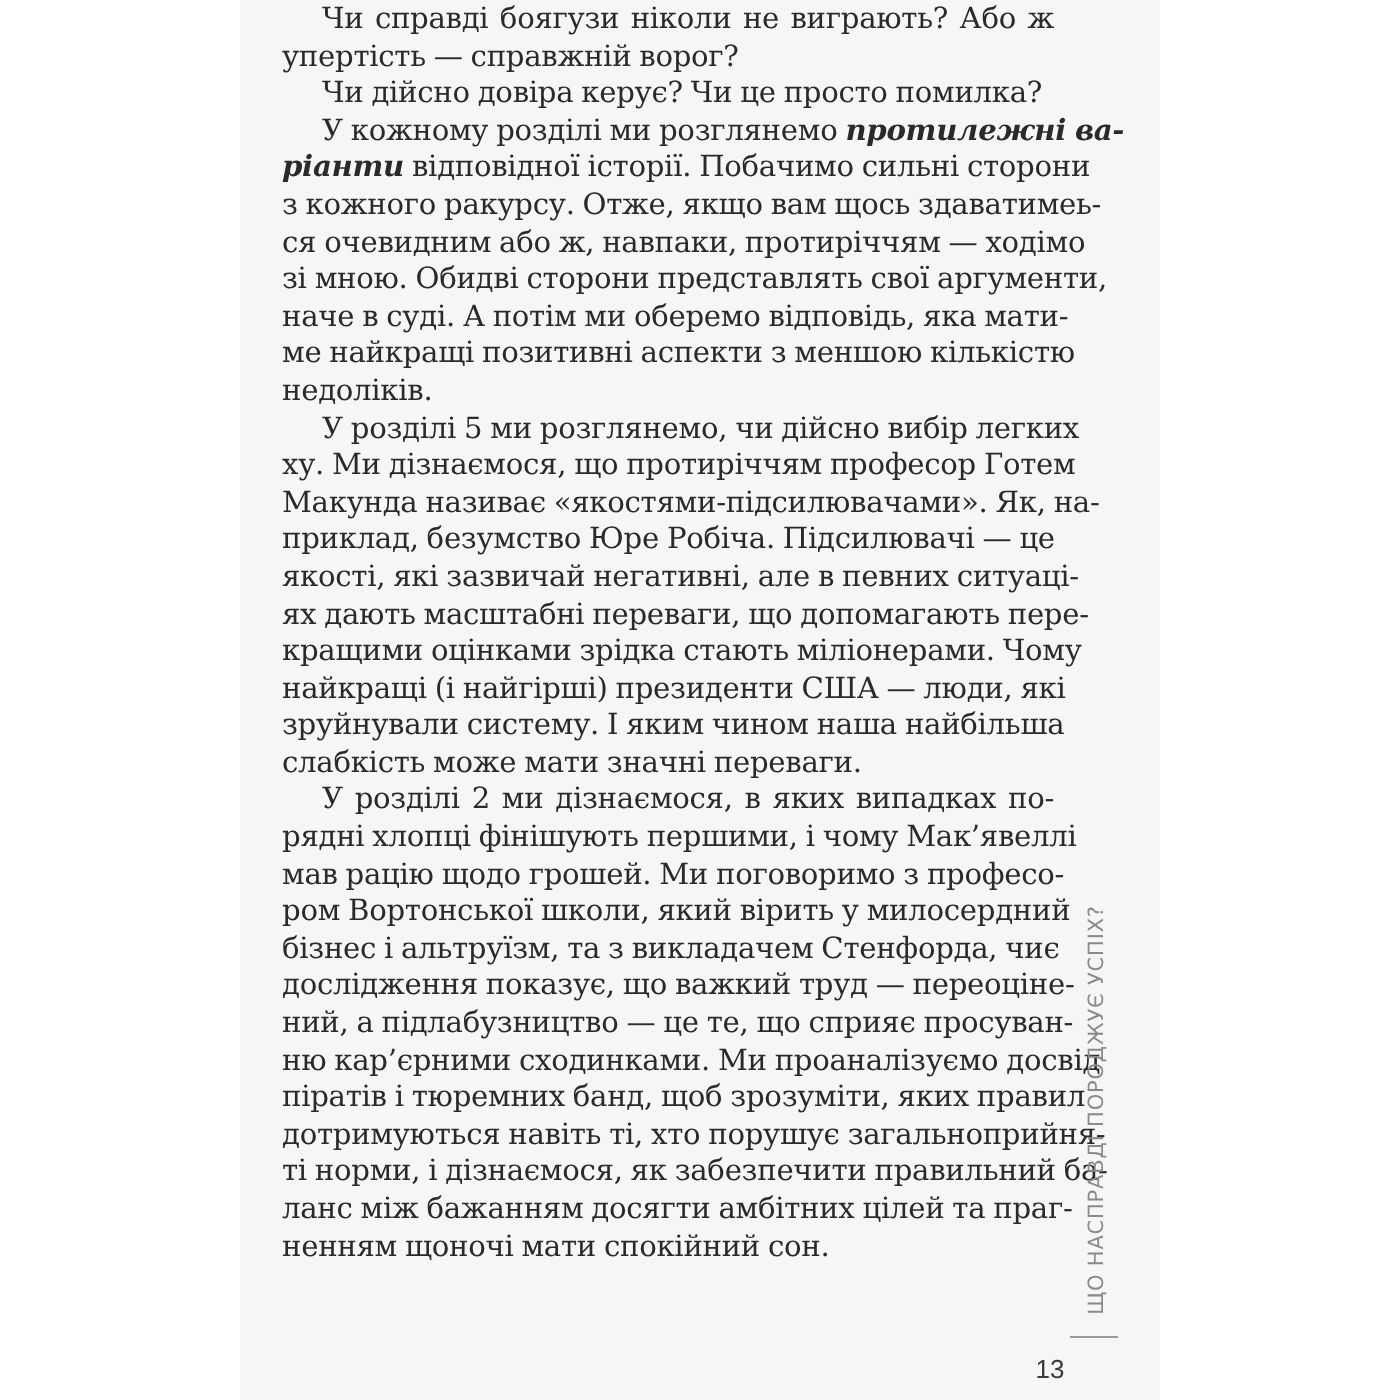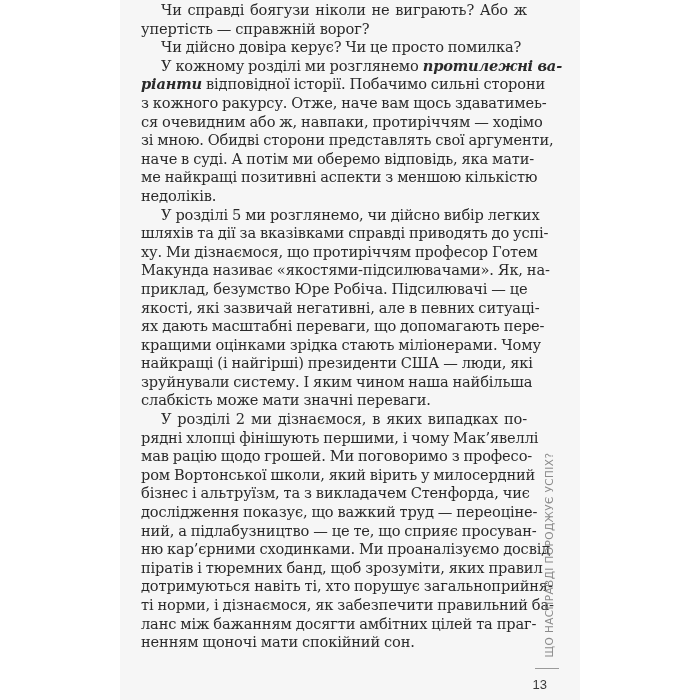--- a/index.html
+++ b/index.html
@@ -76,47 +76,46 @@
   .running-divider {
     position: absolute;
     left: 415px;
     top: 668px;
     width: 24px;
     height: 1px;
     background: #9a9a9a;
   }
   .page-number {
     position: absolute;
-    left: 403px;
+    left: 393px;
     top: 677px;
     width: 24px;
-    text-align: right;
+    text-align: center;
     font-family: "Liberation Sans", "DejaVu Sans", sans-serif;
     font-size: 13px;
     color: #3a3a3a;
   }
 </style>
 </head>
 <body>
 
 <div class="page">
   <div class="text-block" id="text-block">
       <span class="line indent">Чи справді боягузи ніколи не виграють? Або ж</span>
       <span class="line last">упертість — справжній ворог?</span>
       <span class="line indent last">Чи дійсно довіра керує? Чи це просто помилка?</span>
       <span class="line indent"><span>У кожному розділі ми розглянемо </span><span class="it">протилежні ва-</span></span>
       <span class="line"><span class="it">ріанти</span><span> відповідної історії. Побачимо сильні сторони</span></span>
-      <span class="line">з кожного ракурсу. Отже, наче вам щось здаватимеь-</span>
+      <span class="line">з кожного ракурсу. Отже, якщо вам щось здаватимеь-</span>
       <span class="line">ся очевидним або ж, навпаки, протиріччям — ходімо</span>
       <span class="line">зі мною. Обидві сторони представлять свої аргументи,</span>
       <span class="line">наче в суді. А потім ми оберемо відповідь, яка мати-</span>
       <span class="line">ме найкращі позитивні аспекти з меншою кількістю</span>
       <span class="line last">недоліків.</span>
       <span class="line indent">У розділі 5 ми розглянемо, чи дійсно вибір легких</span>
-      <span class="line">шляхів та дії за вказівками справді приводять до успі-</span>
       <span class="line">ху. Ми дізнаємося, що протиріччям професор Готем</span>
       <span class="line">Макунда називає «якостями-підсилювачами». Як, на-</span>
       <span class="line">приклад, безумство Юре Робіча. Підсилювачі — це</span>
       <span class="line">якості, які зазвичай негативні, але в певних ситуаці-</span>
       <span class="line">ях дають масштабні переваги, що допомагають пере-</span>
       <span class="line">кращими оцінками зрідка стають міліонерами. Чому</span>
       <span class="line">найкращі (і найгірші) президенти США — люди, які</span>
       <span class="line">зруйнували систему. І яким чином наша найбільша</span>
       <span class="line last">слабкість може мати значні переваги.</span>
       <span class="line indent">У розділі 2 ми дізнаємося, в яких випадках по-</span>

